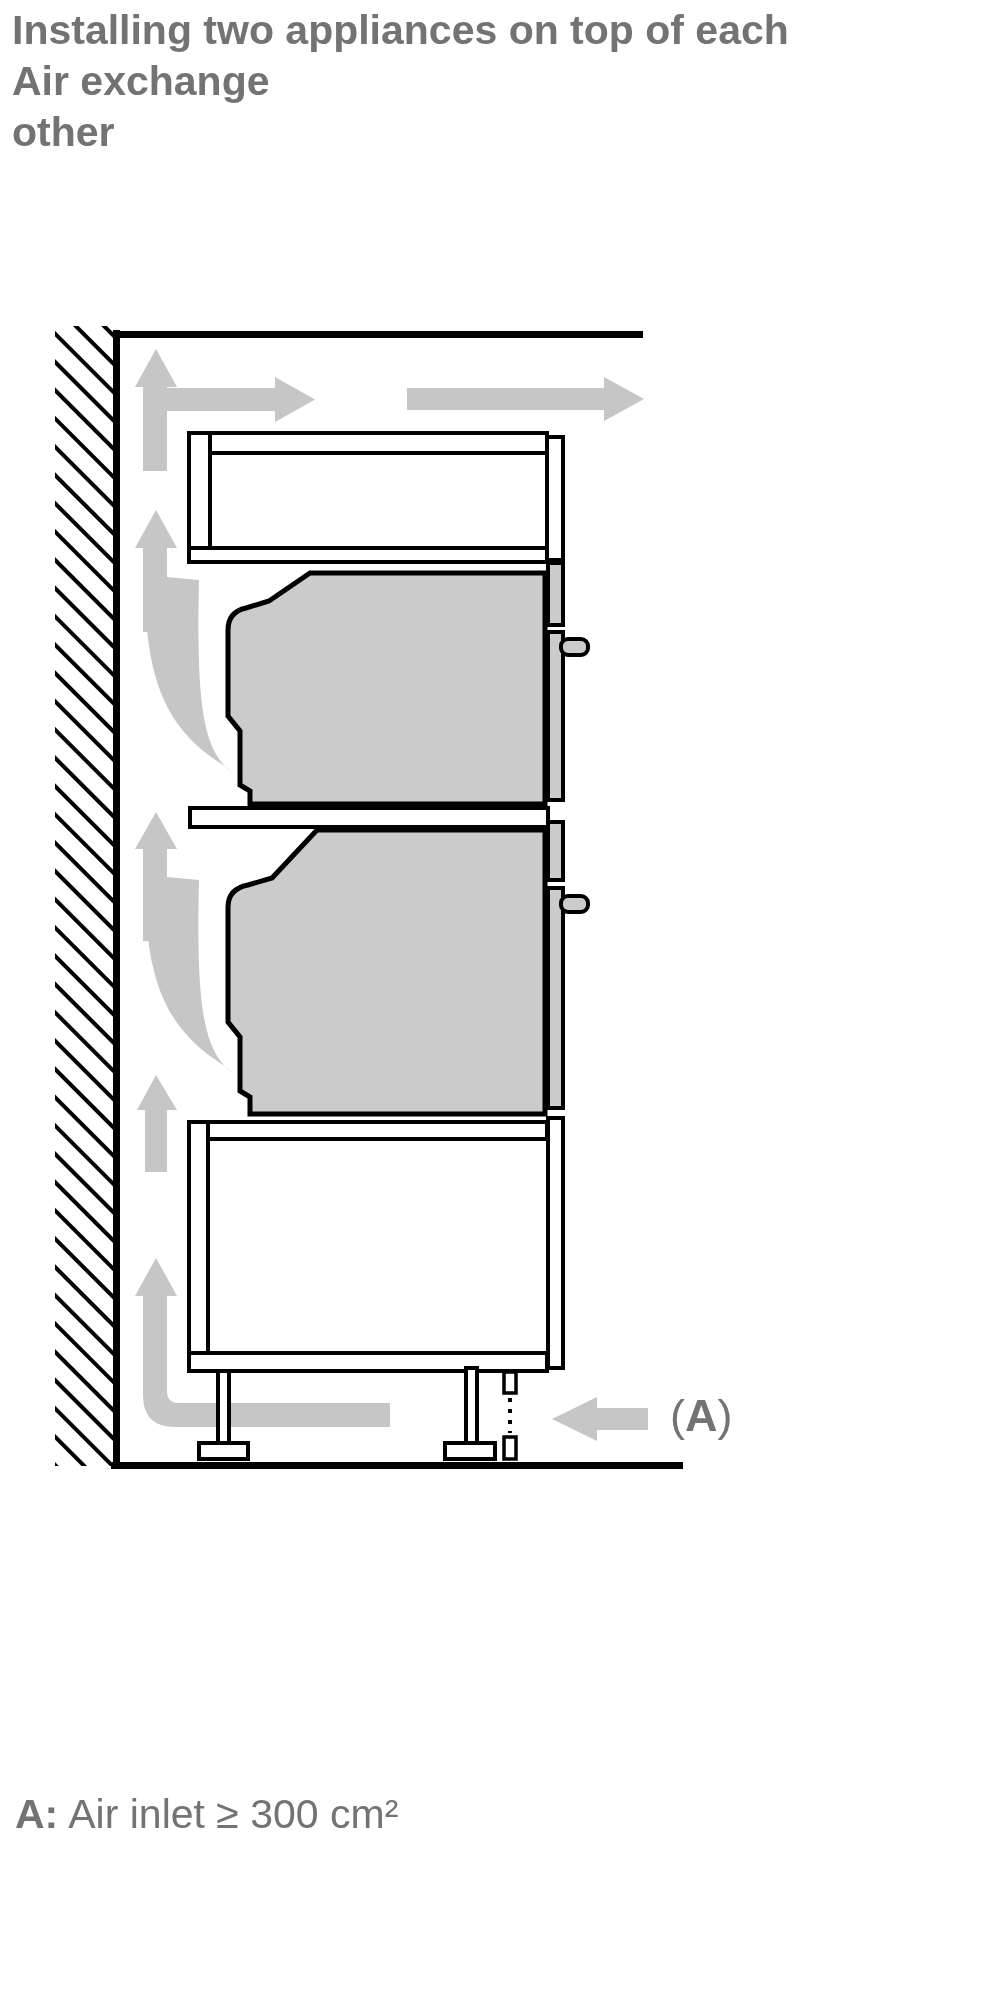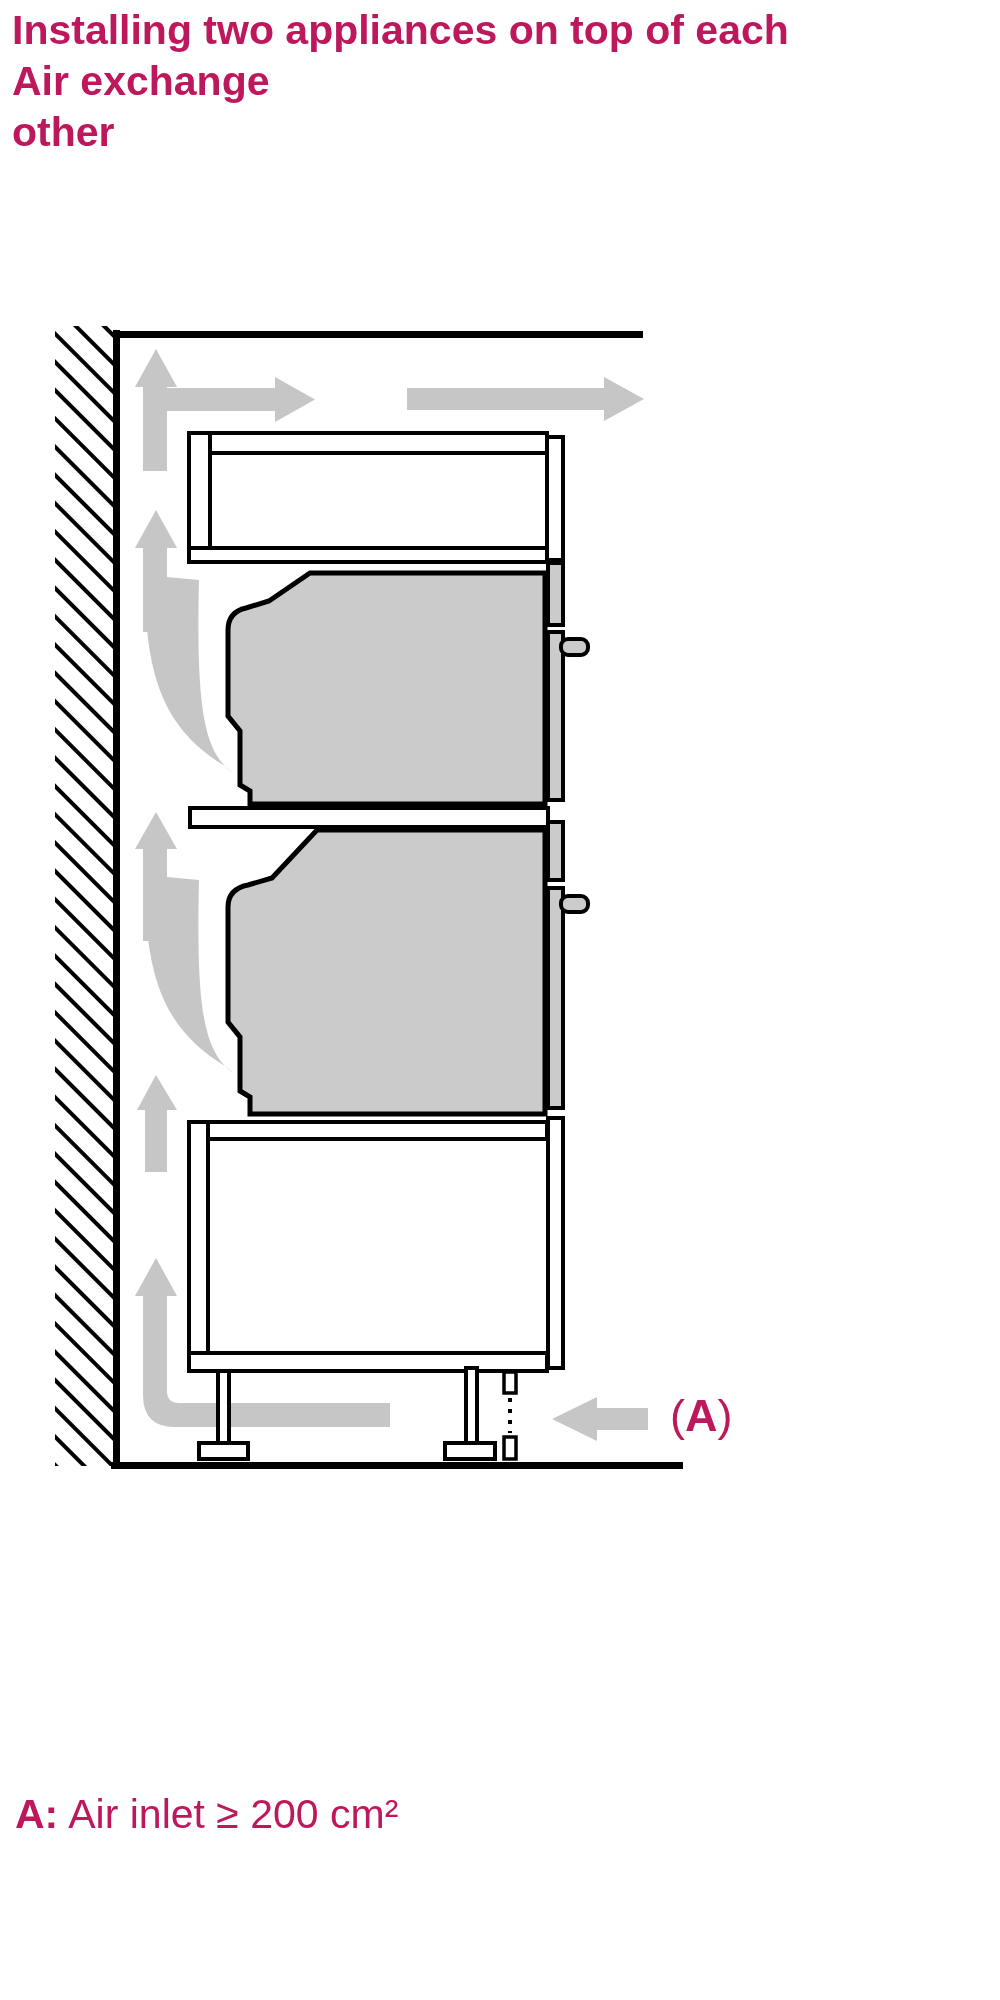--- a/index.html
+++ b/index.html
@@ -2,21 +2,21 @@
 <html style="--arrow-gray: #c6c6c6; --appliance-gray: #cbcbcb; --line-black: #000000; --page-bg: #ffffff;"><head>
 <meta charset="utf-8">
 <style>
   html,body{margin:0;padding:0;}
   .page{
     position:relative;
     width:1000px;
     height:1944px;
     background:var(--page-bg,#ffffff);
     font-family:"Liberation Sans","DejaVu Sans",sans-serif;
-    color:#be185d;
+    color:#737373;
     overflow:hidden;
   }
   .title-block{
     position:absolute;
     left:12px; top:5px;
     width:960px;
     font-size:41px;
     font-weight:700;
     line-height:51px;
     letter-spacing:0px;
@@ -132,16 +132,16 @@
       <rect class="furn-thin" x="504" y="1437" width="12" height="22"></rect>
       <line x1="510" y1="1398" x2="510" y2="1433" stroke="#000" stroke-width="4" stroke-dasharray="4 7"></line>
     </g>
   </svg>
 
   <div class="inlet-label">
     <span class="paren">(</span><span class="letter">A</span><span class="paren">)</span>
   </div>
 
   <div class="caption">
-    <span class="cap-label">A:</span><span class="cap-text">Air inlet ≥ 200 cm²</span>
+    <span class="cap-label">A:</span><span class="cap-text">Air inlet ≥ 300 cm²</span>
   </div>
 
 </div>
 
 </body></html>

